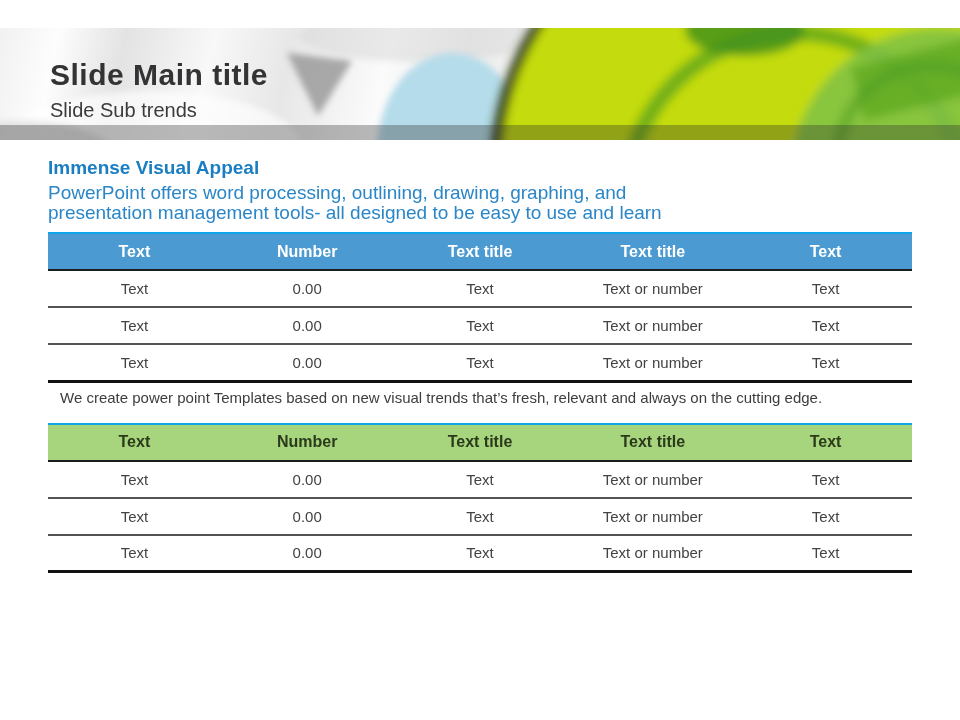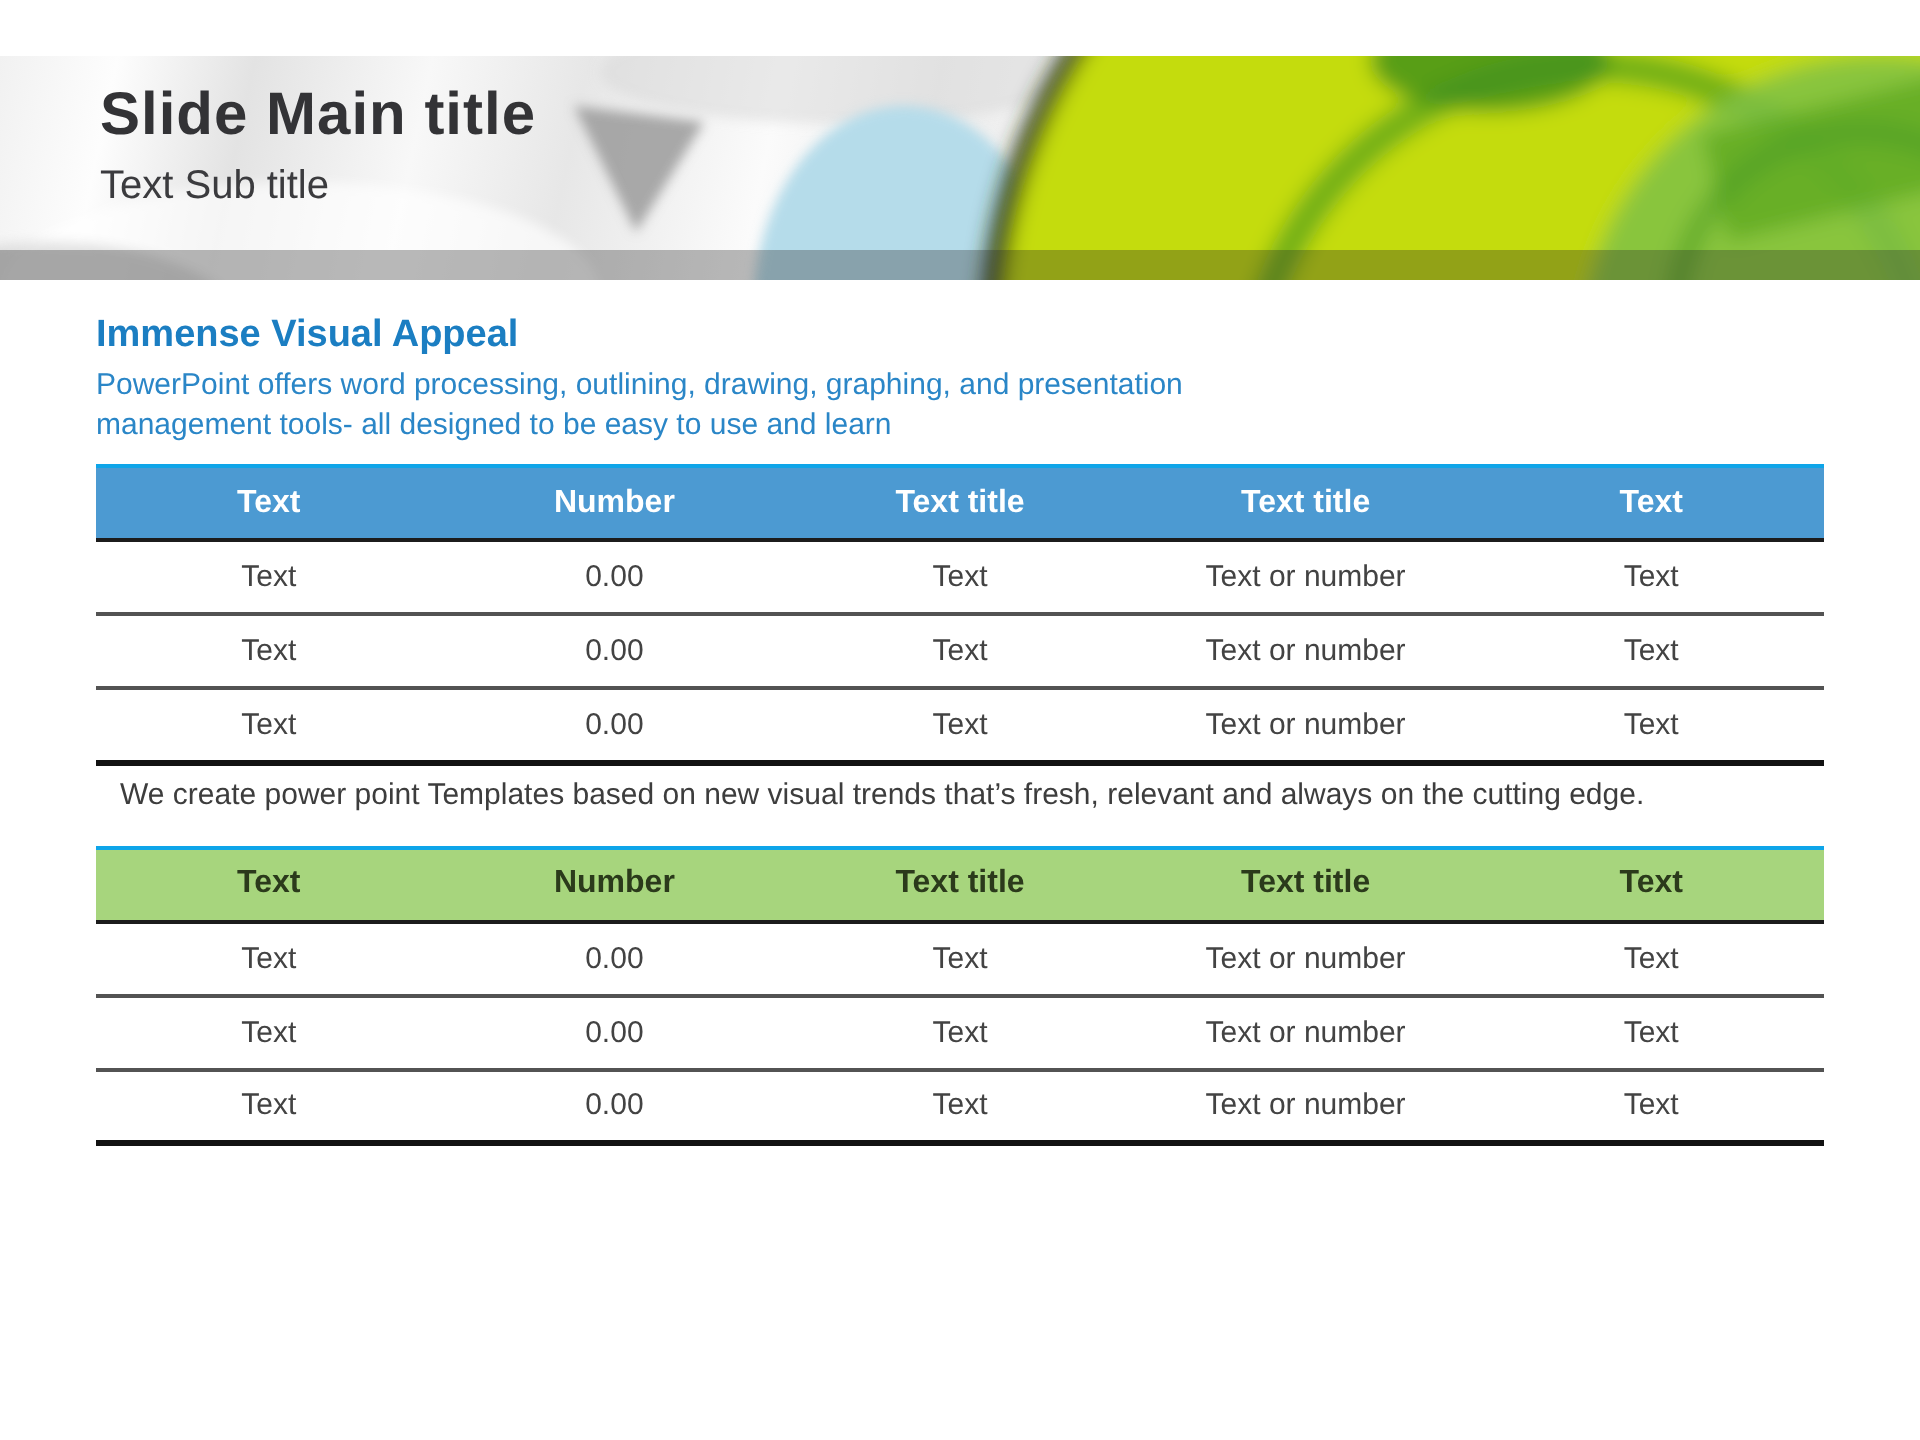--- a/index.html
+++ b/index.html
@@ -22,21 +22,21 @@
     background: linear-gradient(102deg,
       #f1f1f1 0%, #fdfdfd 6%, #e3e3e3 13%, #f8f8f8 22%,
       #e7e7e7 30%, #fbfbfb 40%, #ebebeb 48%, #f6f6f6 56%, #e9e9e9 64%, #f2f2f2 72%);
   }
   .banner-art { position: absolute; inset: 0; width: 100%; height: 100%; }
   .banner-strip {
     position: absolute; left: 0; right: 0; bottom: 0;
     height: 15px;
     background: rgba(45,45,45,0.33);
   }
-  .banner-titles { position: absolute; left: 50px; top: 13px; z-index: 3; }
+  .banner-titles { position: absolute; left: 50px; top: 30px; z-index: 3; }
   .main-title {
     margin: 0;
     font-size: 30px; font-weight: bold;
     letter-spacing: 0.5px;
     color: #333336;
   }
   .sub-title {
     margin: 7px 0 0 0;
     font-size: 20px; font-weight: normal;
     color: #3b3b3e;
@@ -47,21 +47,21 @@
 
   .section-heading {
     margin: 0;
     font-size: 19px; font-weight: bold;
     line-height: 22px;
   }
   .section-1 .section-heading { color: #1b7ec2; margin-top: 17px; }
   .section-1 .section-body {
     margin: 4px 0 0 0;
     max-width: 625px;
-    font-size: 15px; line-height: 20px;
+    font-size: 19px; line-height: 20px;
     color: #2a86c7;
   }
   .section-2 .section-heading { color: #2b3a1b; margin-top: 31px; }
   .section-2 .section-body {
     margin: 5px 0 0 12px;
     font-size: 15px; line-height: 20px;
     color: #3d3d3d;
   }
 
   
@@ -122,21 +122,21 @@
       <circle cx="795" cy="175" r="170" fill="none" stroke="#64a816" stroke-width="16" opacity="0.85"></circle>
       <circle cx="940" cy="150" r="150" fill="#7fc147" opacity="0.85"></circle>
       <ellipse cx="745" cy="2" rx="60" ry="26" fill="#3e8f1b" opacity="0.8"></ellipse>
       <rect x="855" y="18" width="170" height="55" fill="#58a51f" opacity="0.7" transform="rotate(-14 940 45)"></rect>
       <circle cx="930" cy="130" r="92" fill="none" stroke="#4f9c22" stroke-width="12" opacity="0.55"></circle>
     </g>
   </svg>
 
   <div class="banner-titles">
     <h1 class="main-title">Slide Main title</h1>
-    <div class="sub-title">Text Sub title</div>
+    <div class="sub-title">Slide Sub trends</div>
   </div>
 
   <div class="banner-strip"></div>
 </div>
 
 <div class="content">
 
   <section class="section-1">
     <h2 class="section-heading">Immense Visual Appeal</h2>
     <p class="section-body">PowerPoint offers word processing, outlining, drawing, graphing, and presentation management tools- all designed to be easy to use and learn</p>

